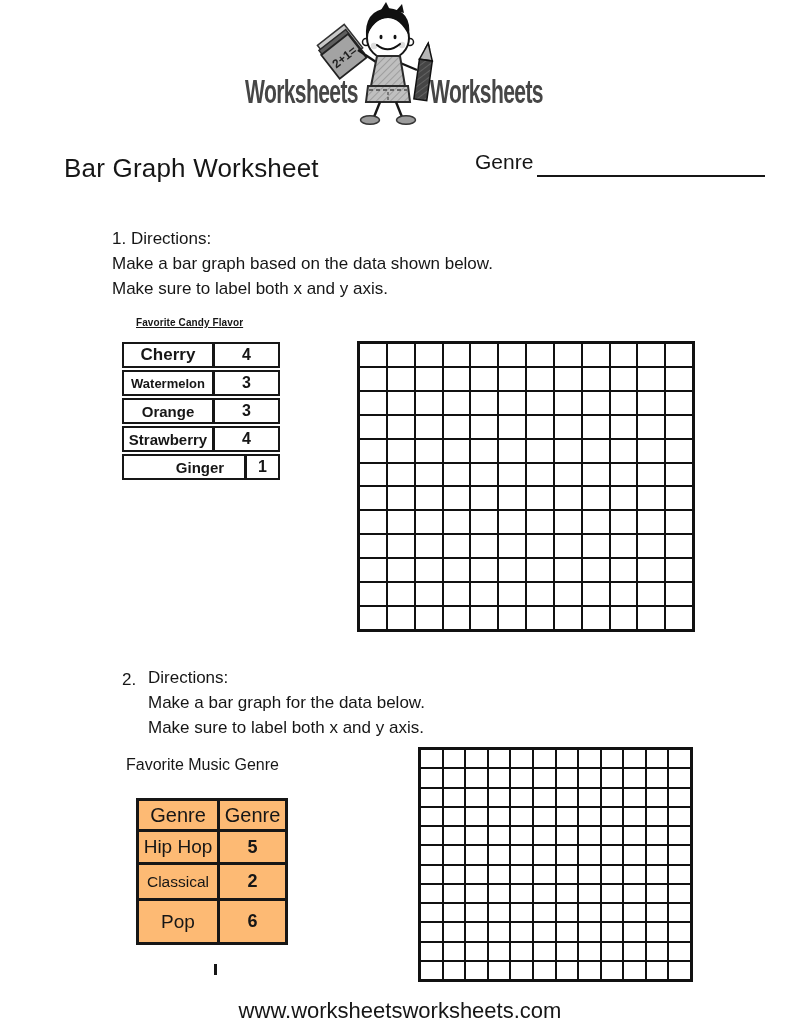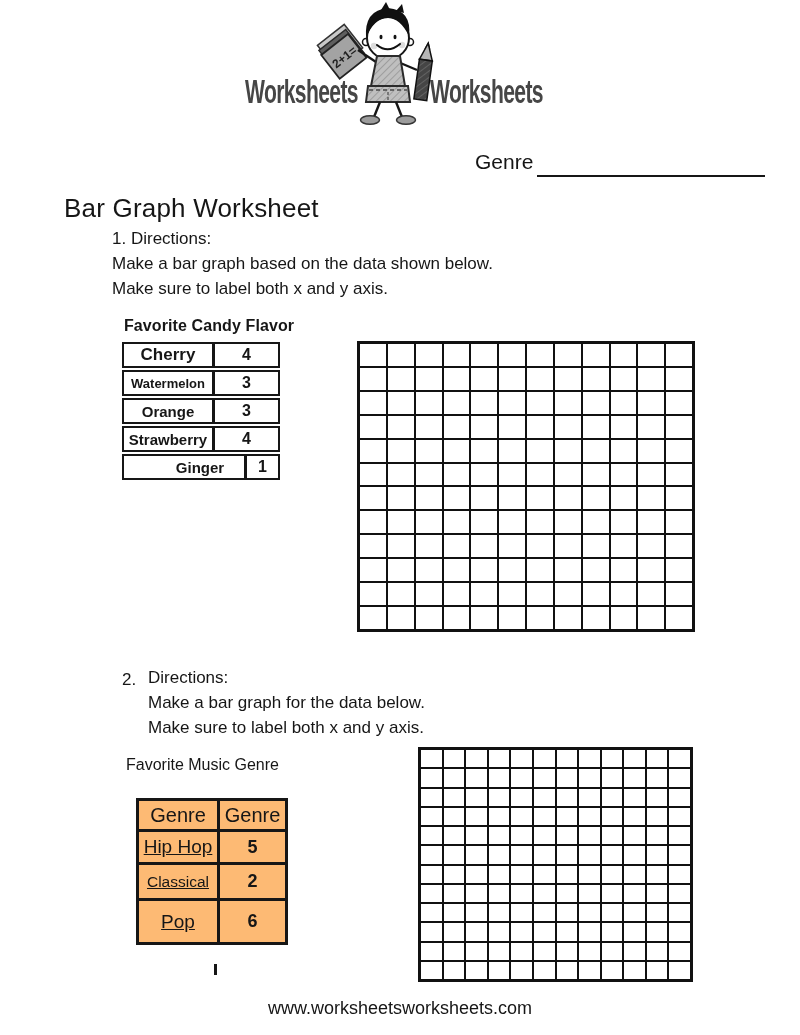--- a/index.html
+++ b/index.html
@@ -13,32 +13,32 @@
   
   .logo-word {
     top:72px; font-size:34px; font-weight:bold; letter-spacing:-1px;
     color:var(--logo-color,#464646); white-space:nowrap;
     transform:scaleX(0.62); transform-origin:left center;
   }
   .logo-word.left  { left:245px; }
   .logo-word.right { left:430px; }
 
   
-  .page-title { left:64px; top:153px; font-size:26px; letter-spacing:0.2px;margin-top:40px; }
+  .page-title { left:64px; top:153px; font-size:26px; letter-spacing:0.2px; }
   .name-label { left:475px; top:150px; font-size:21px; }
   .name-line  { left:537px; top:175px; width:228px; height:2px; background:#161616; }
 
   
   .directions { font-size:17px; line-height:25px; }
   .dir1 { left:112px; top:226px; }
   .dir2-num  { left:122px; top:670px; font-size:17px; }
   .dir2 { left:148px; top:665px; }
 
   
-  .t1-label { left:124px; top:317px; font-size:16px; font-weight:bold; letter-spacing:0.1px; }
+  .t1-label { left:136px; top:317px; font-size:10px; font-weight:bold; letter-spacing:0.1px;text-decoration:underline; }
   .t1 { left:122px; top:342px; width:158px; }
   .t1-row {
     display:flex; height:26px; border:2px solid #161616; margin-bottom:2px;
     background:#fff;
   }
   .t1-row:last-child { margin-bottom:0;padding-left:32px; }
   .t1-c1 { width:88px; display:flex; align-items:center; justify-content:center; }
   .t1-c2 { flex:1; border-left:3px solid #161616; display:flex; align-items:center; justify-content:center; }
   .t1-head { font-size:13px; font-weight:bold; }
   .t1-flavor { font-weight:bold; font-size:15px; white-space:nowrap; }
@@ -49,33 +49,33 @@
   
   .t2-label { left:126px; top:756px; font-size:16px; }
   .t2 { left:136px; top:798px; border-collapse:collapse; }
   .t2 td {
     border:3px solid #161616; text-align:center; vertical-align:middle;
     background:#fdba74;
   }
   .t2 .c1 { width:81px; }
   .t2 .c2 { width:68px; }
   .t2-head td { height:31px; font-size:20px; }
-  .t2 .genre { font-size:19px;text-decoration:underline; }
+  .t2 .genre { font-size:19px; }
   .t2 .genre.small { font-size:15.5px; }
   .t2 .votes { font-size:18px; font-weight:bold; }
   .t2-divider-ext { left:214px; top:964px; width:3px; height:11px; background:#161616; }
 
   
   .sheet-grid { display:grid; border:2px solid #111; background:#fff; }
   .sheet-grid .grid-cell { border:1px solid #111; }
   #grid1 { left:357px; top:341px; width:338px; height:291px; }
   #grid2 { left:418px; top:747px; width:275px; height:235px; }
 
   
-  .footer-url { left:0; top:998px; width:100%; text-align:center; font-size:18px; }
+  .footer-url { left:0; top:998px; width:100%; text-align:center; font-size:22px; }
 </style>
 </head>
 <body>
 
 <div id="page">
 
   <div class="abs logo-word left">Worksheets</div>
   <div class="abs logo-word right">Worksheets</div>
 
   <svg class="abs" style="left:312px; top:2px;" width="128" height="128" viewBox="0 0 128 128">

